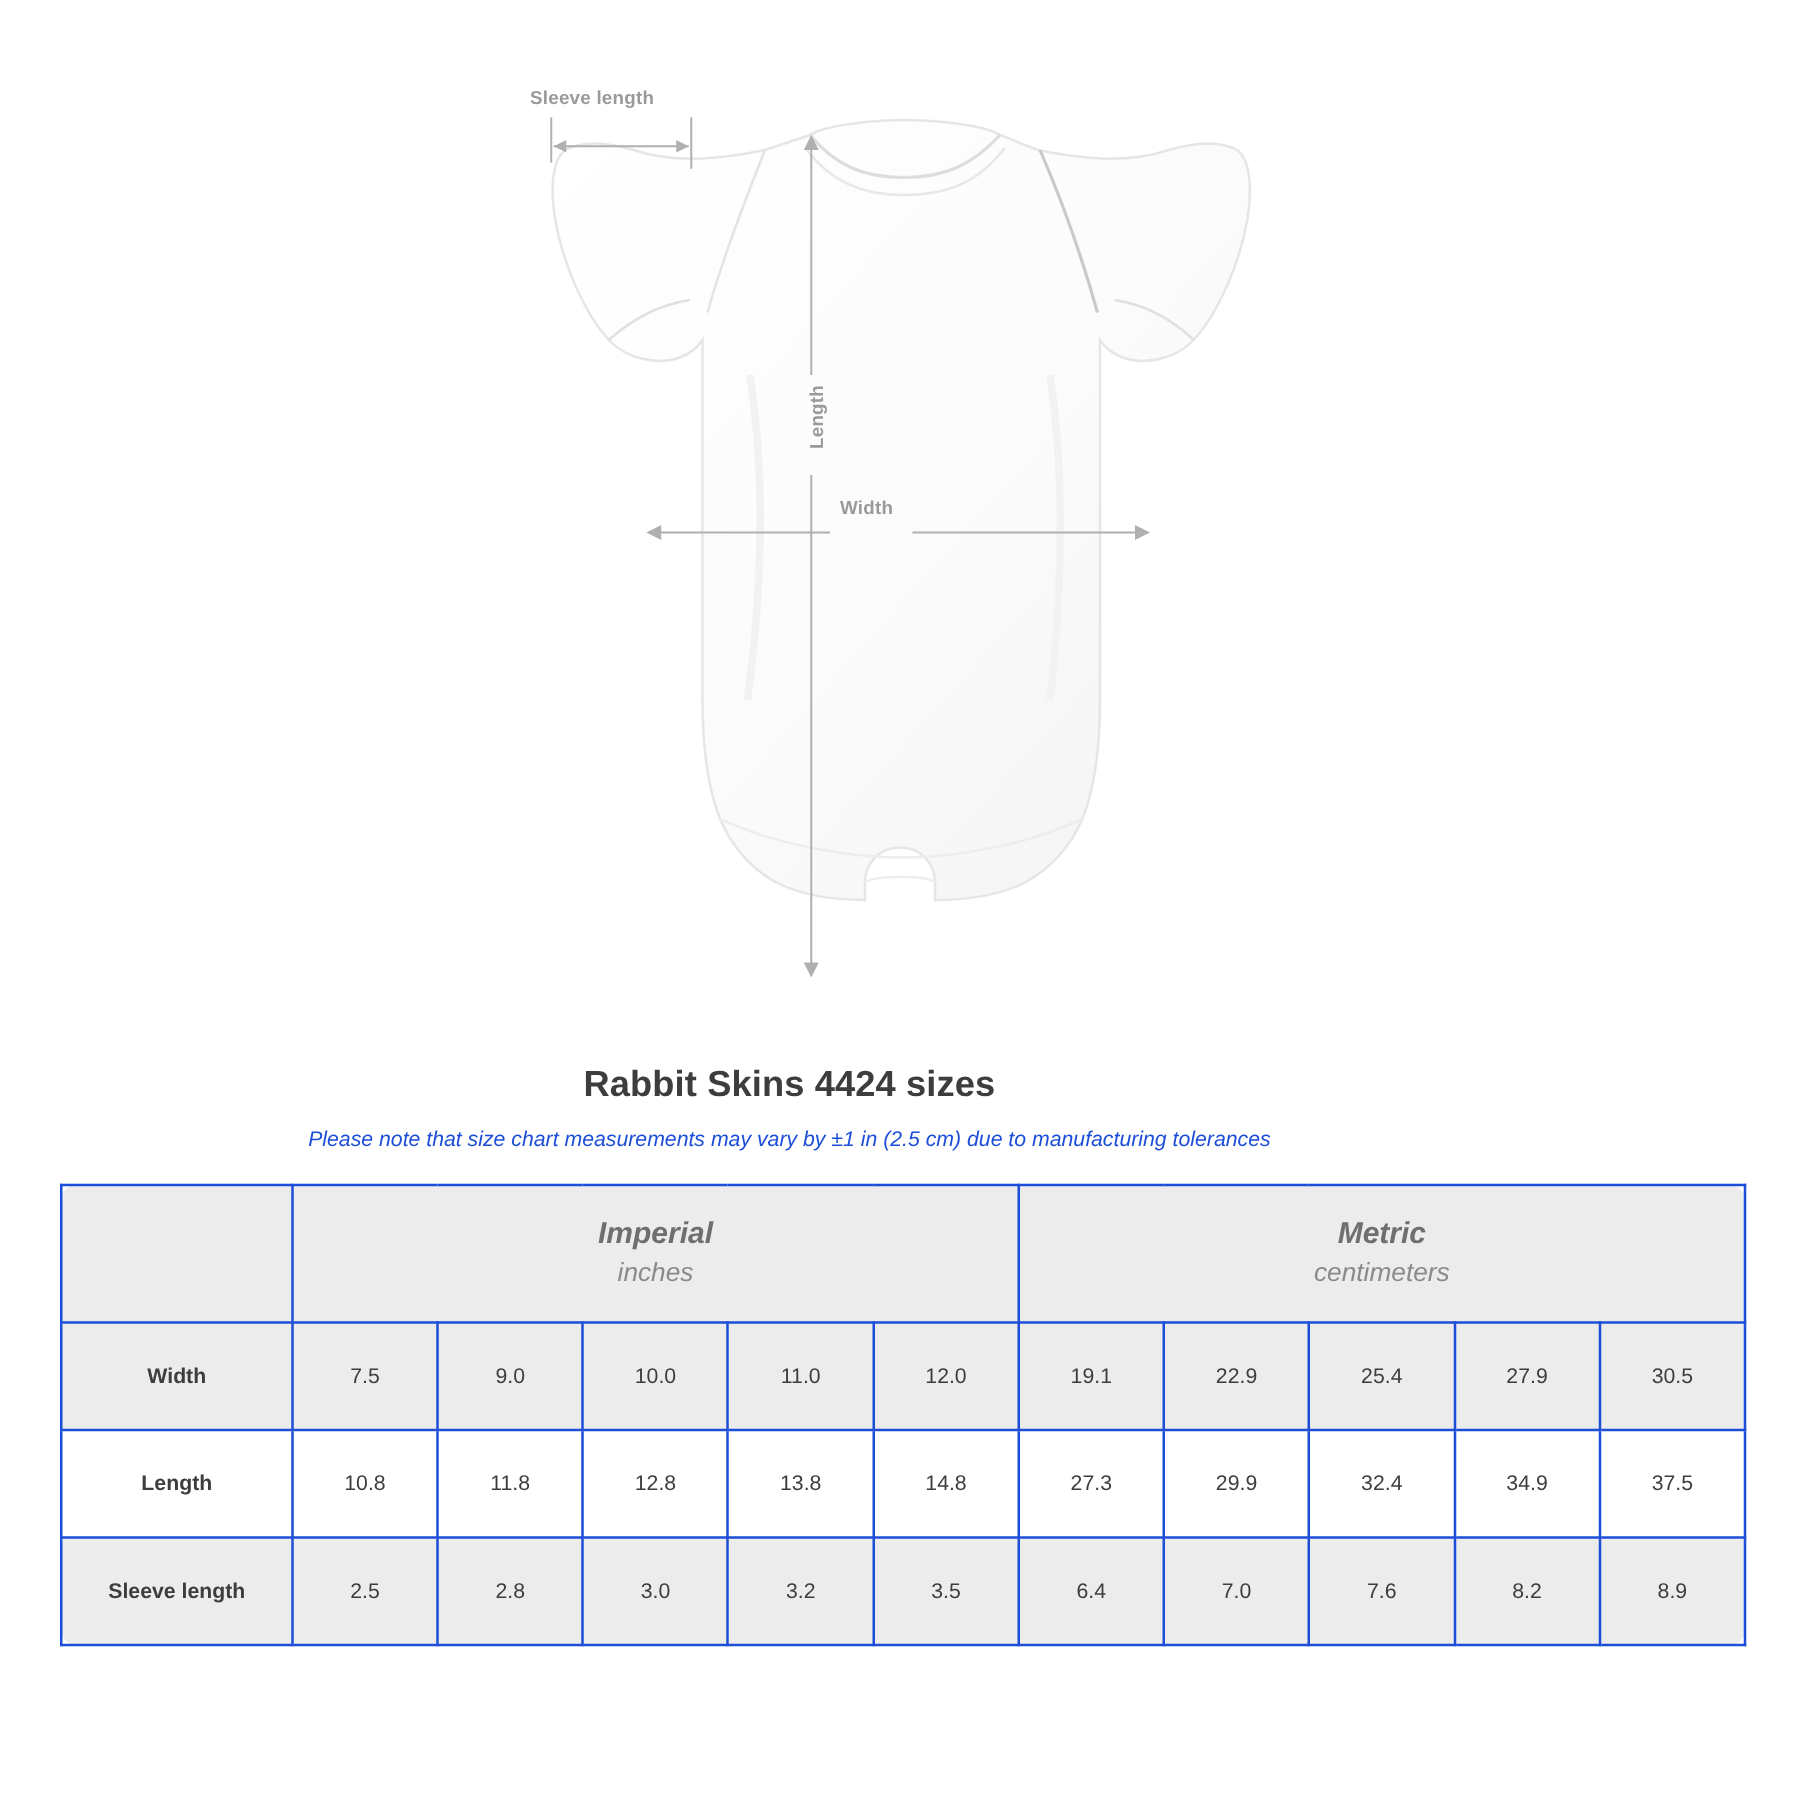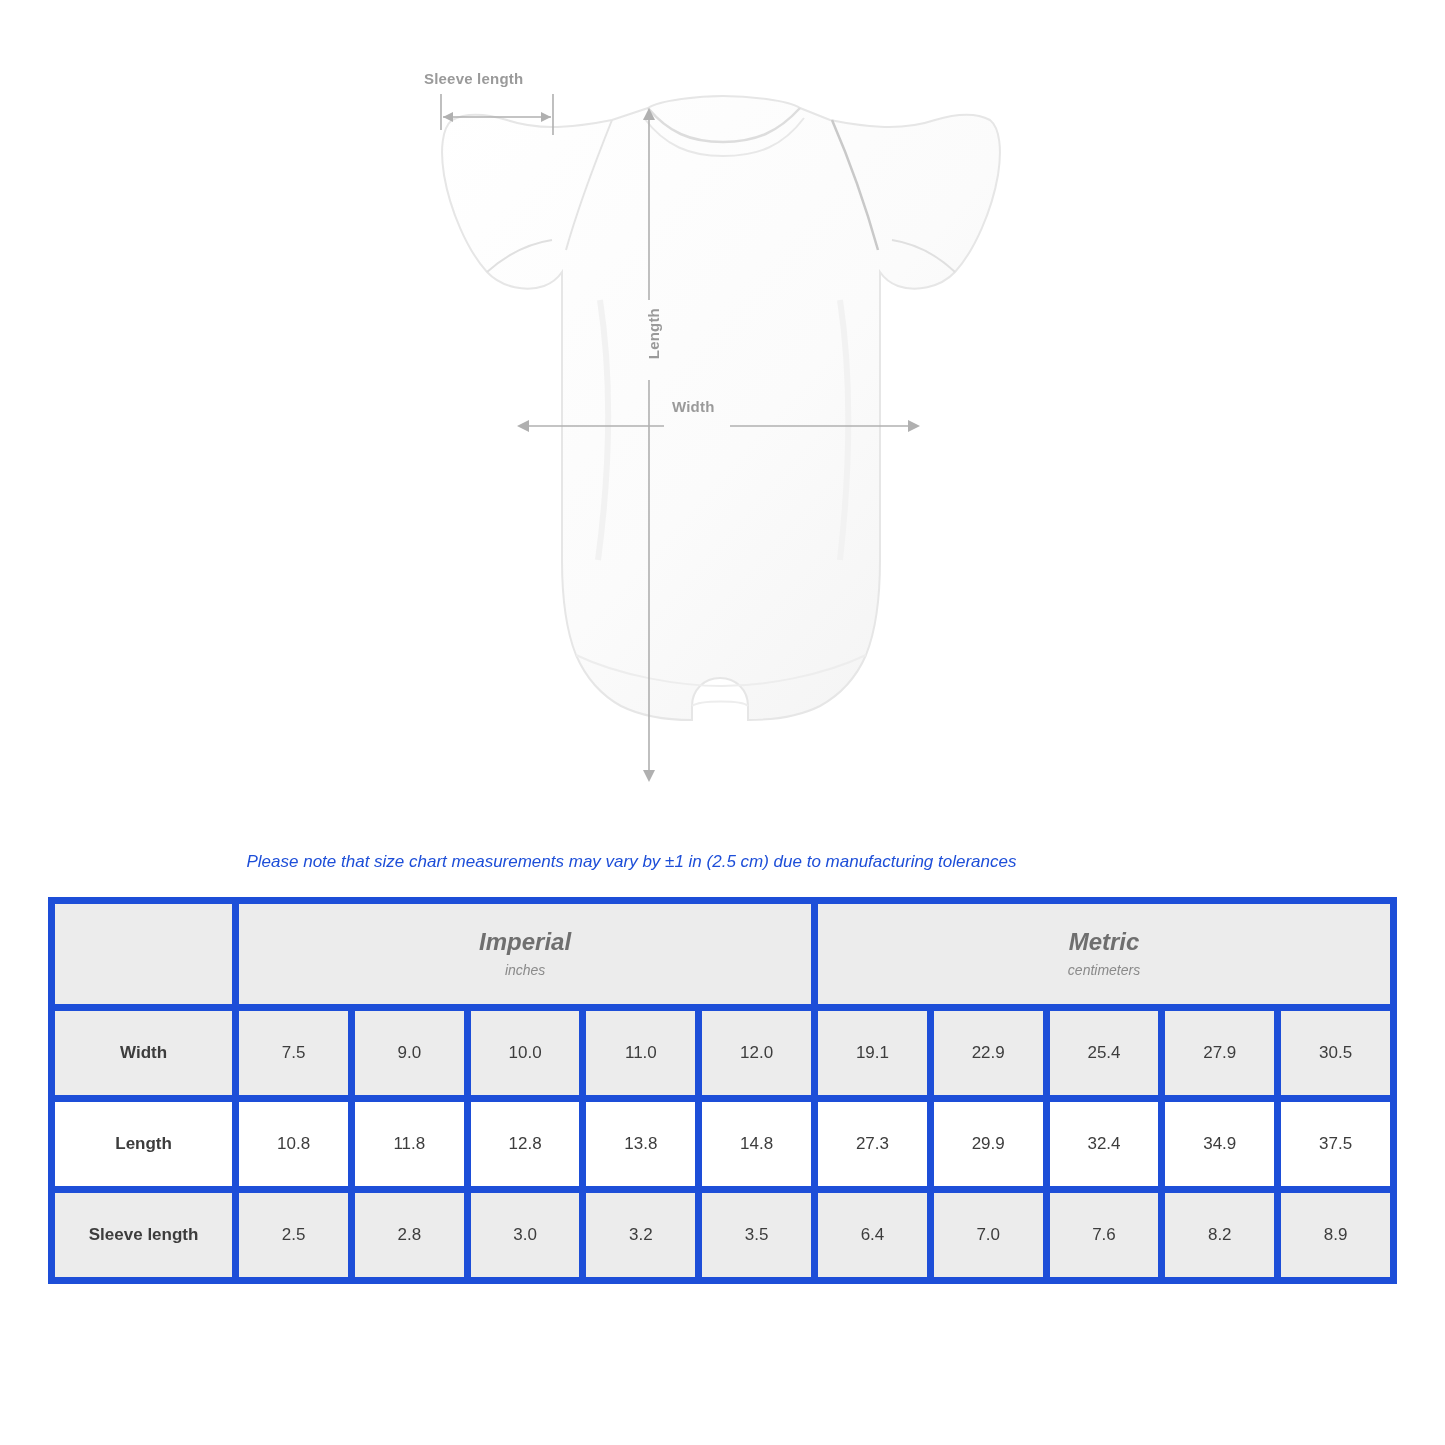--- a/index.html
+++ b/index.html
@@ -80,38 +80,38 @@
   .table-wrap {
     margin: 25px 48px 0 48px;
   }
   table.size-table {
     border-collapse: collapse;
     width: 1349px;
     table-layout: fixed;
   }
   table.size-table td,
   table.size-table th {
-    border: 7px solid #1d4ed8;
+    border: 2px solid #1d4ed8;
     text-align: center;
     vertical-align: middle;
   }
 
   
   .unit-cell {
     background: #ececec;
     padding: 24px 0 26px 0;
   }
   .unit-cell .unit-name {
     font-size: 24px;
     font-style: italic;
     font-weight: bold;
     color: #6f6f6f;
   }
   .unit-cell .unit-sub {
-    font-size: 14px;
+    font-size: 21px;
     font-style: italic;
     color: #8a8a8a;
     margin-top: 6px;
   }
   .unit-spacer {
     background: #ececec;
   }
 
   
   tr.head-row td {
@@ -233,20 +233,21 @@
       <polygon points="517,426 529,420 529,432" fill="#b0b0b0"></polygon>
       <polygon points="920,426 908,420 908,432" fill="#b0b0b0"></polygon>
     </svg>
 
     <div class="dim-label sleeve">Sleeve length</div>
     <div class="dim-label width">Width</div>
     <div class="dim-label length">Length</div>
   </div>
 
   <div class="title-block">
+    <h1 class="chart-title">Rabbit Skins 4424 sizes</h1>
     <div class="chart-note">Please note that size chart measurements may vary by ±1 in (2.5 cm) due to manufacturing tolerances</div>
   </div>
 
   <div class="table-wrap">
     <table class="size-table">
       <colgroup>
         <col class="col-label">
         <col class="col-data">
           <col class="col-data">
           <col class="col-data">

